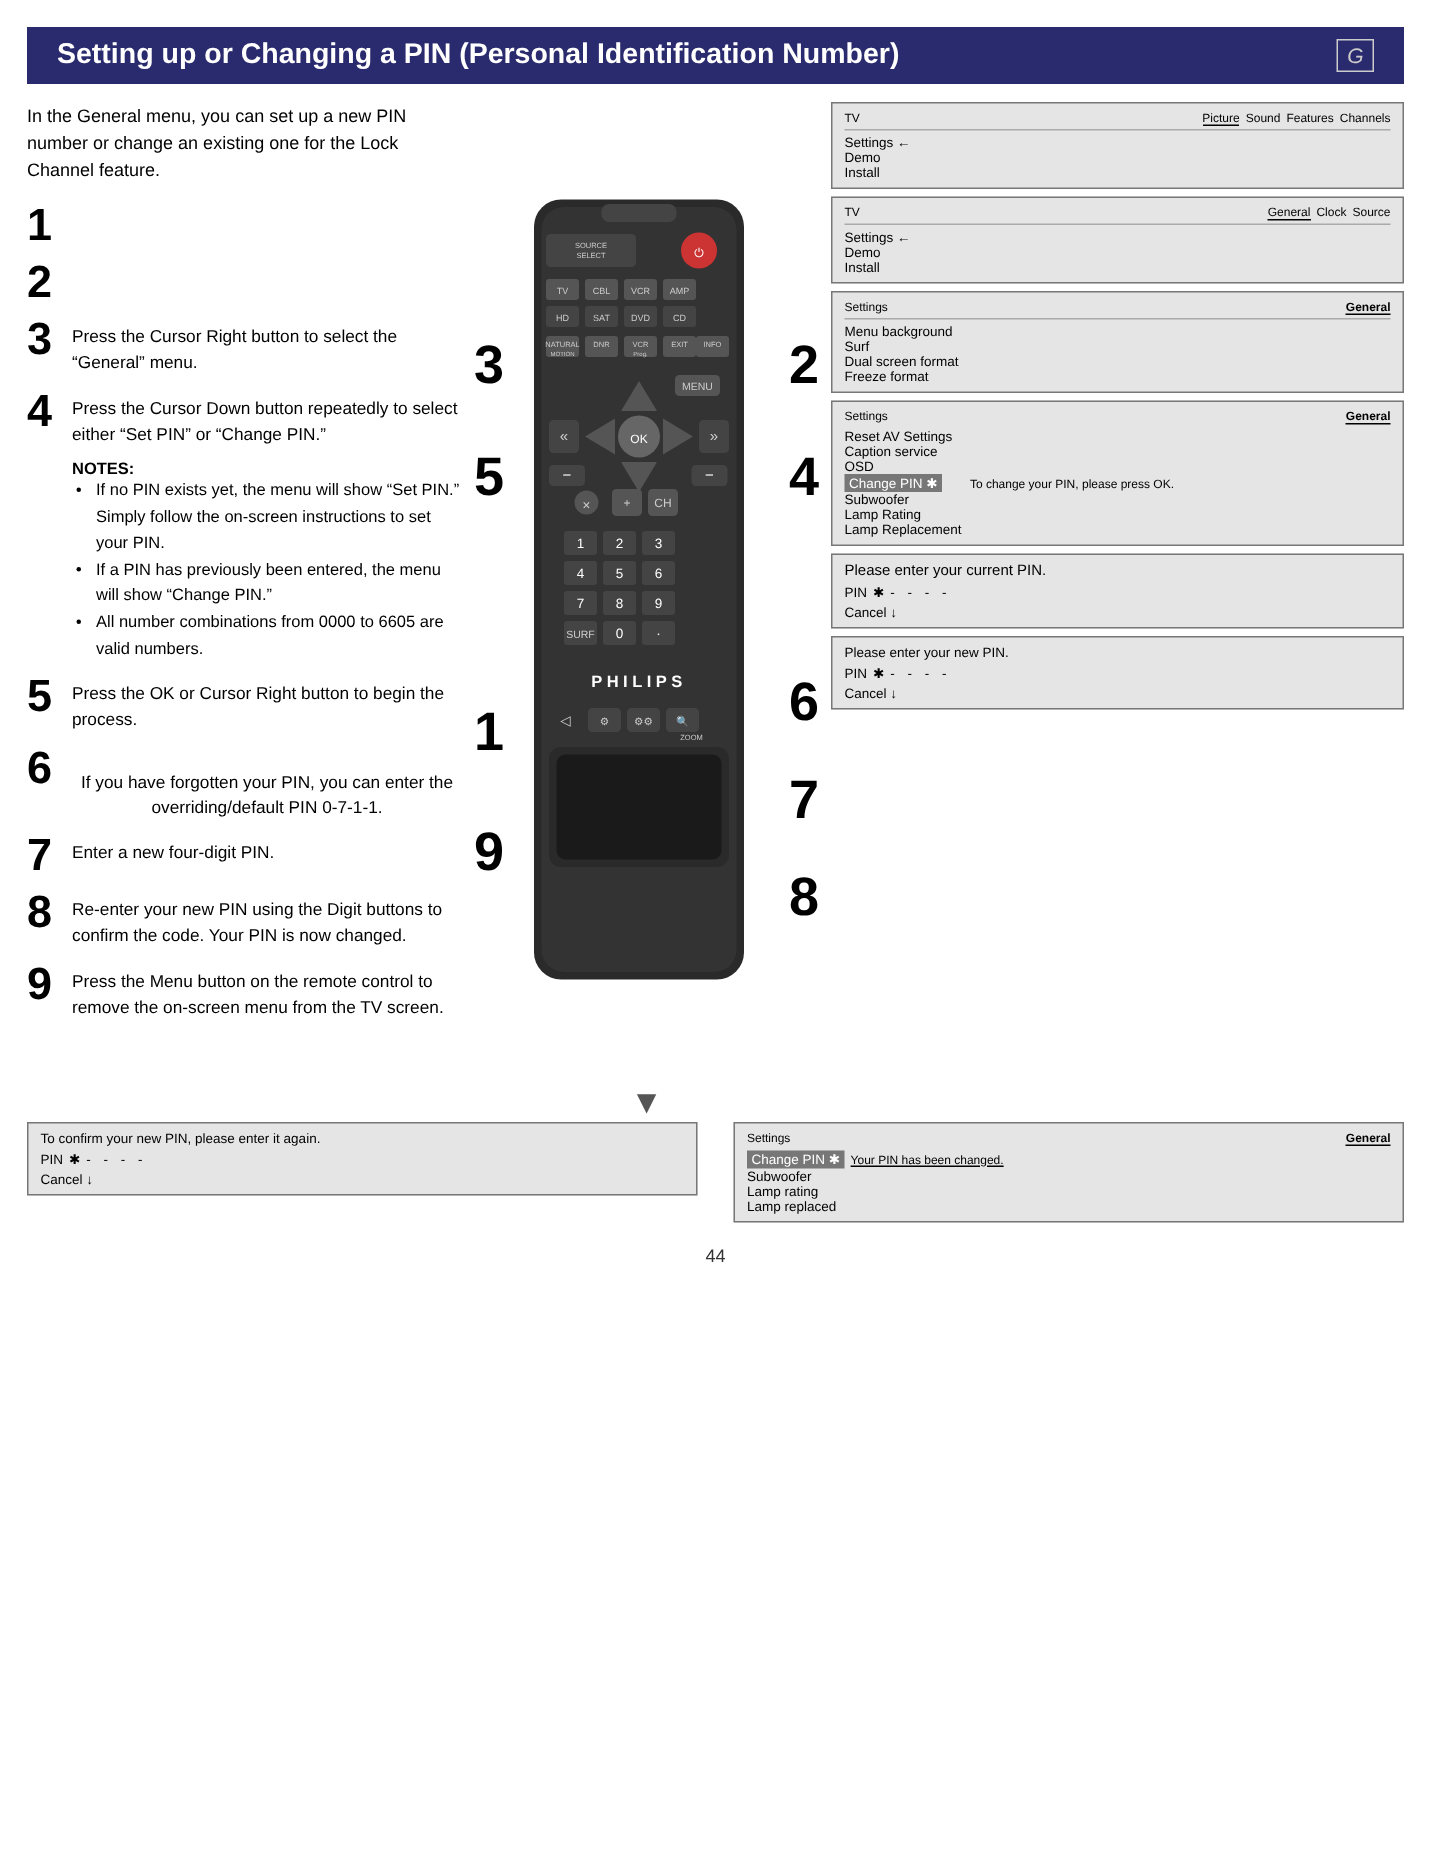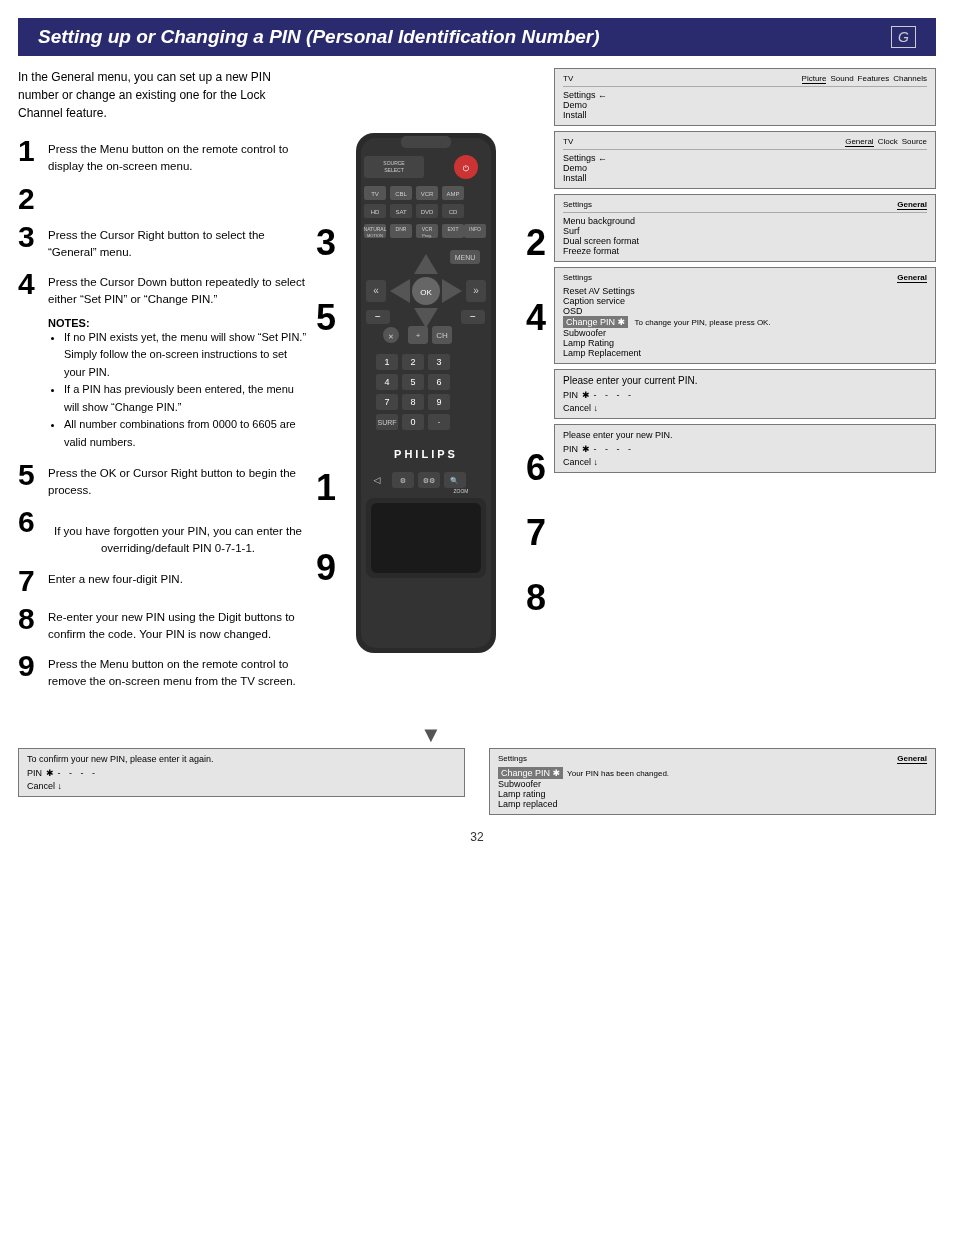--- a/index.html
+++ b/index.html
@@ -28,21 +28,20 @@
       display: flex;
       align-items: center;
       justify-content: space-between;
       padding: 8px 20px;
       margin: 18px 18px 0 18px;
     }
     .header-title {
       font-size: 19px;
       font-weight: bold;
       color: #fff;
-      font-style: italic;
     }
     .header-letter {
       font-size: 14px;
       font-style: italic;
       color: #ccc;
       border: 1px solid #ccc;
       padding: 2px 6px;
     }
 
     .intro-text {
@@ -144,21 +143,20 @@
     <span class="header-letter">G</span>
   </div>
 
   <div class="content-area">
 
     <div class="instructions-col">
       <p class="intro-text">In the General menu, you can set up a new PIN number or change an existing one for the Lock Channel feature.</p>
 
       <div class="step-item">
         <span class="step-number">1</span>
-        <span class="step-content">Press the Menu button on the remote control to display the on-screen menu.</span>
       </div>
 
       <div class="step-item">
         <span class="step-number">2</span>
       </div>
 
       <div class="step-item">
         <span class="step-number">3</span>
         <span class="step-content">Press the Cursor Right button to select the “General” menu.</span>
       </div>
@@ -401,21 +399,21 @@
         <div style="display:flex; gap:4px; font-size:8px; margin-bottom:3px;">
           <span>Settings</span>
           <span style="flex:1;"></span>
           <span style="border-bottom:1px solid #000; font-weight:bold;">General</span>
         </div>
         <div style="font-size:9px;">
           <div>Reset AV Settings</div>
           <div>Caption service</div>
           <div>OSD</div>
           <div style="background:#777; color:#fff; padding:1px 3px; display:inline-block;">Change PIN ✱</div>
-          <span style="font-size:8px; margin-left:4px;">To change your PIN, please press OK.</span>
+          <span style="font-size:8px; margin-left:16px;">To change your PIN, please press OK.</span>
           <div>Subwoofer</div>
           <div>Lamp Rating</div>
           <div>Lamp Replacement</div>
         </div>
       </div>
 
       <div class="screen-box">
         <div style="font-size:10px; margin-bottom:4px;">Please enter your current PIN.</div>
         <div style="display:flex; align-items:center; gap:4px; font-size:9px;">
           <span>PIN</span>
@@ -455,25 +453,25 @@
     <div class="bottom-screen-right">
       <div class="screen-box">
         <div style="display:flex; gap:4px; font-size:8px; margin-bottom:3px;">
           <span>Settings</span>
           <span style="flex:1;"></span>
           <span style="border-bottom:1px solid #000; font-weight:bold;">General</span>
         </div>
         <div style="font-size:9px;">
           <div style="display:flex; align-items:center; gap:4px;">
             <span style="background:#777; color:#fff; padding:1px 3px;">Change PIN ✱</span>
-            <span style="font-size:8px;">Your PIN has been changed.</span>
+            <span style="font-size:8px;text-decoration:underline;">Your PIN has been changed.</span>
           </div>
           <div>Subwoofer</div>
           <div>Lamp rating</div>
           <div>Lamp replaced</div>
         </div>
       </div>
     </div>
   </div>
 
-  <div class="page-num">32</div>
+  <div class="page-num">44</div>
 
 </div>
 
 </body></html>

